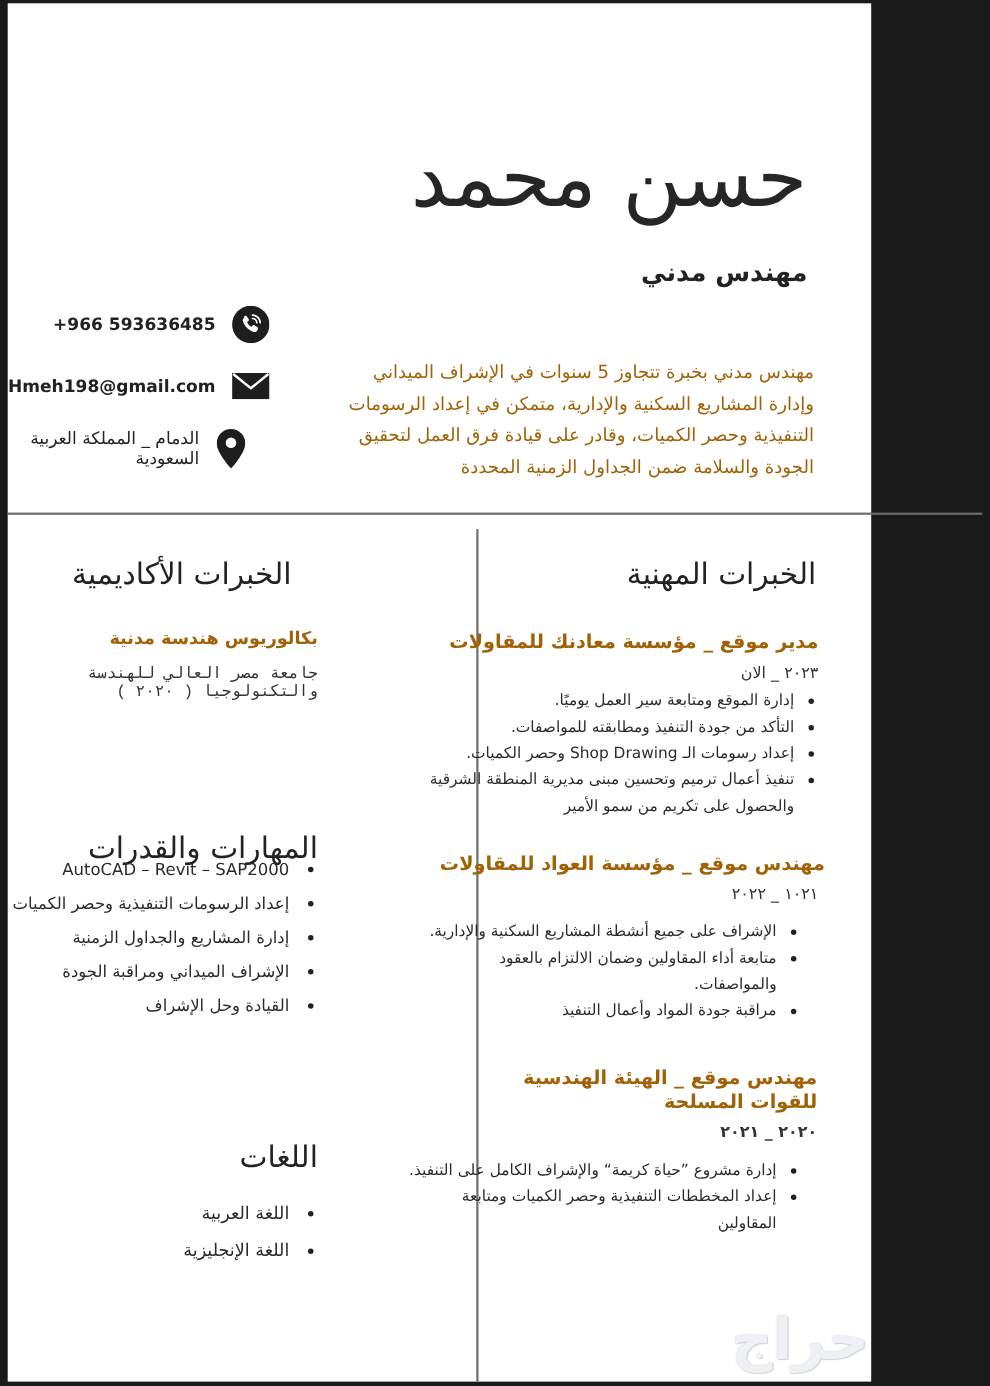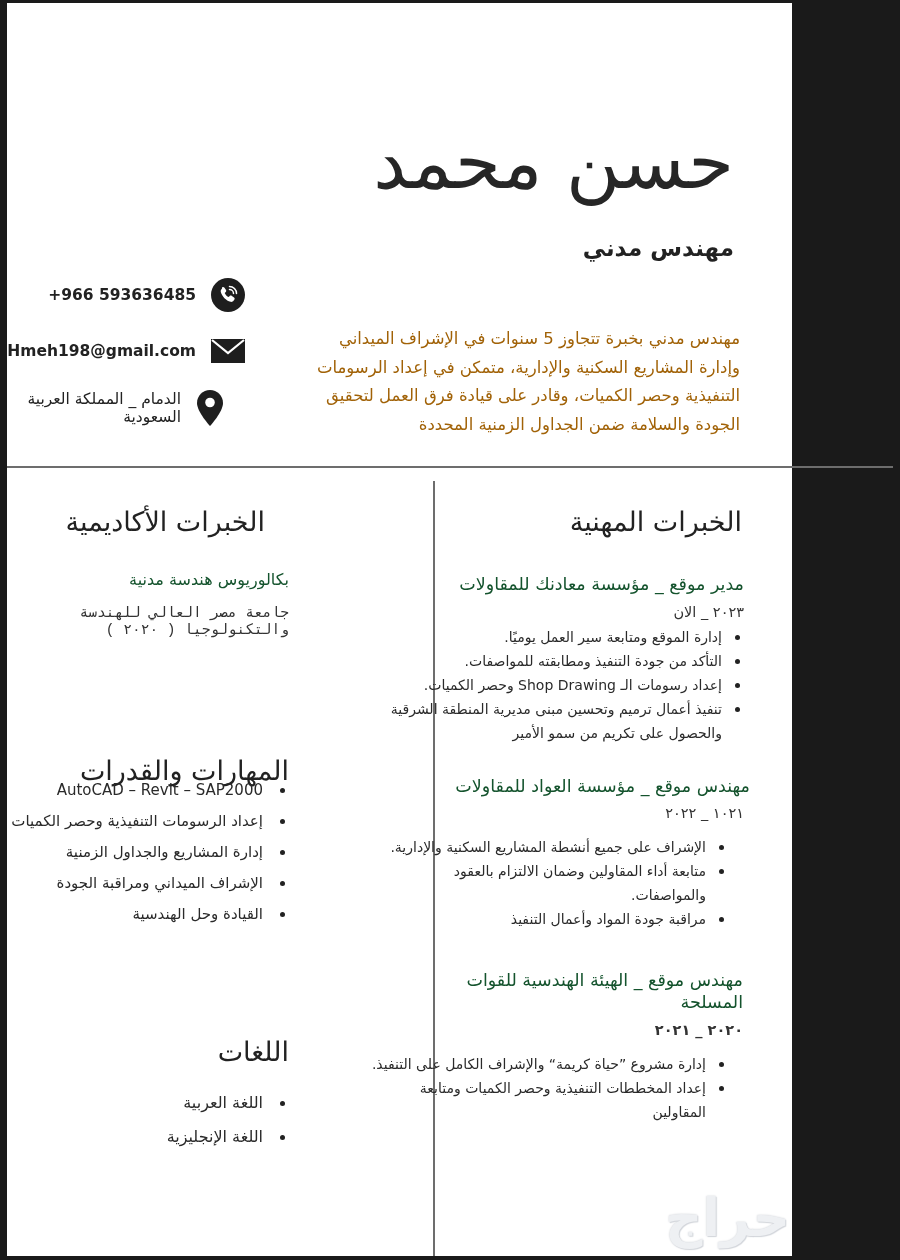--- a/index.html
+++ b/index.html
@@ -25,21 +25,21 @@
 
   .contact-row { display: flex; align-items: center; justify-content: flex-end; }
   .contact-text { font-size: 15.5px; color: #222; }
   .contact-text.bold { font-weight: bold; }
   .icon { width: 36px; height: 36px; display: flex; align-items: center; justify-content: center; margin-left: 14px; }
 
   .divider-h { left: 0; top: 463px; width: 886px; height: 2px; background: #6d6d6d; }
   .divider-v { left: 426px; top: 478px; width: 2px; height: 775px; background: #6d6d6d; }
 
   .section-title { font-size: 27px; font-weight: 300; color: #222; }
-  .job-title { font-size: 17.5px; font-weight: normal; color: #14532d; line-height: 22px; }
+  .job-title { font-size: 17.5px; font-weight: bold; color: #a16207; line-height: 22px; }
   .date { font-size: 14.5px; color: #333; }
   ul.bullets { list-style: none; }
   ul.bullets li { position: relative; font-size: 14px; line-height: 24px; color: #2a2a2a; padding-right: 22px; }
   ul.bullets li::before {
     content: ""; position: absolute; right: 4px; top: 10px; width: 5px; height: 5px; border-radius: 50%; background: #222;
   }
   ul.skills li { font-size: 15px; line-height: 31px; padding-right: 26px; }
   ul.skills li::before { top: 13px; }
   ul.langs li { font-size: 16px; line-height: 34px; padding-right: 26px; }
   ul.langs li::before { top: 15px; }
@@ -128,21 +128,21 @@
   <div class="abs rtl section-title" style="right:527px; top:503px;">الخبرات الأكاديمية</div>
   <div class="abs rtl job-title" style="right:503px; top:566px; font-size:16px;">بكالوريوس هندسة مدنية</div>
   <div class="abs rtl date" style="right:503px; top:601px;font-family:Liberation Mono, monospace;">جامعة مصر العالي للهندسة والتكنولوجيا ( ٢٠٢٠ )</div>
 
   <div class="abs rtl section-title" style="right:503px; top:752px;">المهارات والقدرات</div>
   <ul class="abs rtl bullets skills" style="right:503px; top:772px;">
     <li style="direction:rtl;">AutoCAD – Revit – SAP2000</li>
     <li>إعداد الرسومات التنفيذية وحصر الكميات</li>
     <li>إدارة المشاريع والجداول الزمنية</li>
     <li>الإشراف الميداني ومراقبة الجودة</li>
-    <li>القيادة وحل الهندسية</li>
+    <li>القيادة وحل الإشراف</li>
   </ul>
 
   <div class="abs rtl section-title" style="right:503px; top:1033px;">اللغات</div>
   <ul class="abs rtl bullets langs" style="right:503px; top:1083px;">
     <li>اللغة العربية</li>
     <li>اللغة الإنجليزية</li>
   </ul>
 
   <div class="abs watermark">حراج</div>
 </div>

